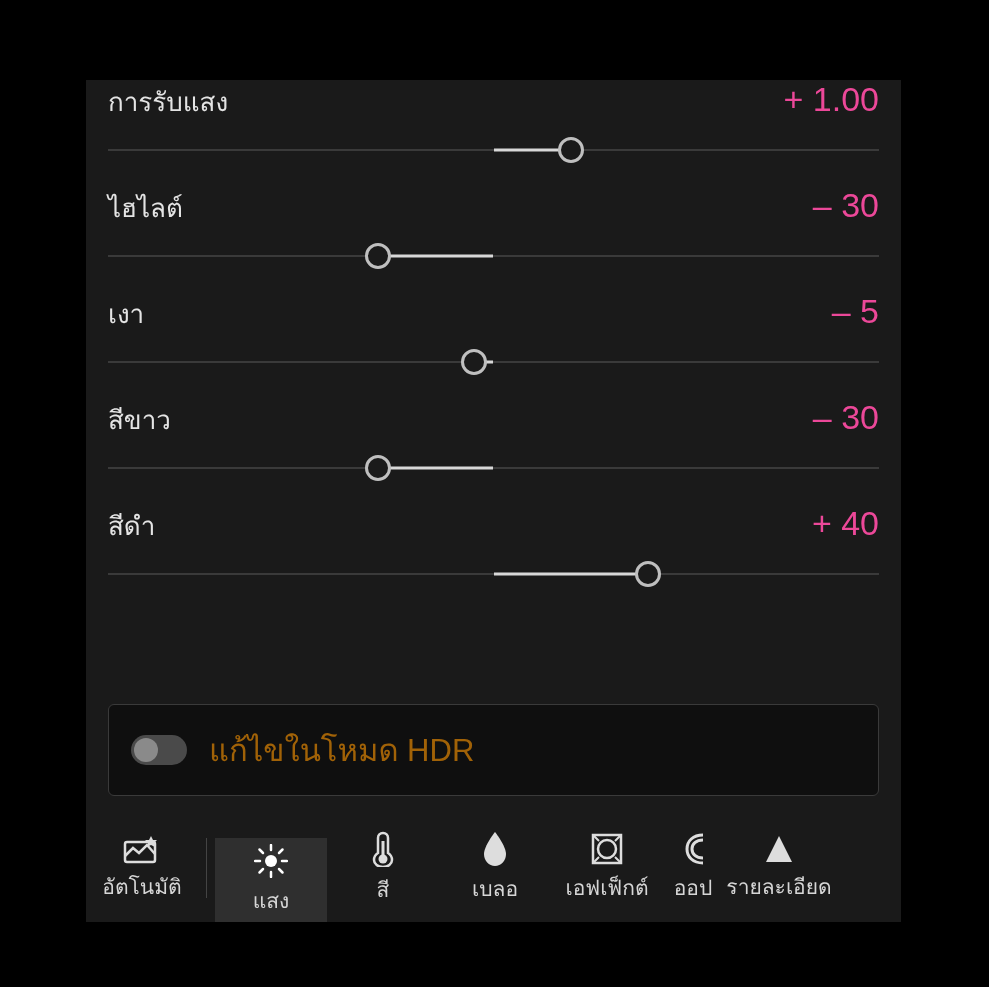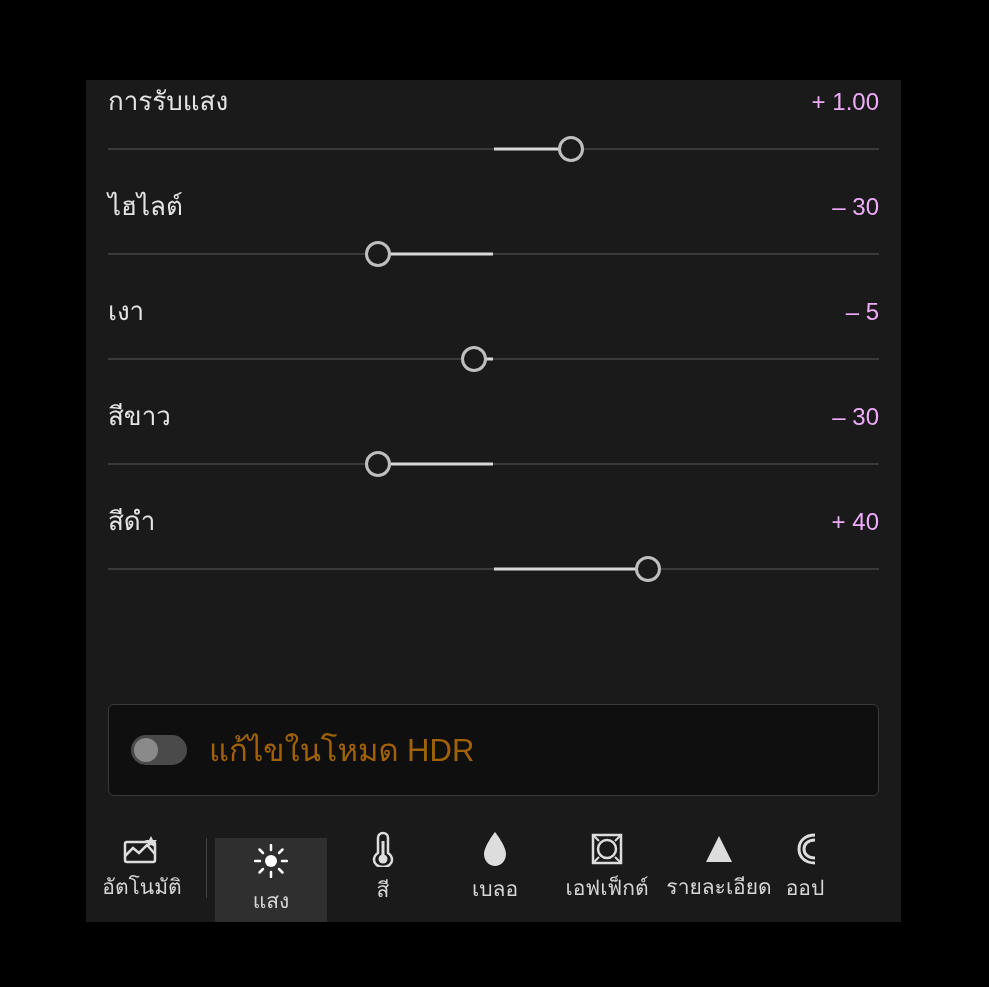--- a/index.html
+++ b/index.html
@@ -33,22 +33,22 @@
     justify-content: space-between;
     align-items: baseline;
     margin-bottom: 14px;
   }
   .slider-label {
     color: #e4e4e4;
     font-size: 26px;
     font-weight: 400;
   }
   .slider-value {
-    color: #f0abfc;
-    font-size: 24px;
+    color: #ec4899;
+    font-size: 34px;
     font-weight: 400;
     white-space: pre;
   }
   .slider-track {
     position: relative;
     height: 28px;
     cursor: pointer;
   }
   .slider-baseline {
     position: absolute;
@@ -276,34 +276,34 @@
       <span>
         <svg width="32" height="32" viewBox="0 0 32 32" fill="none">
           <rect x="2" y="2" width="28" height="28" stroke="#ddd" stroke-width="2.5"></rect>
           <circle cx="16" cy="16" r="9" stroke="#ddd" stroke-width="2.5"></circle>
           <path d="M2 2 L8 8 M30 2 L24 8 M2 30 L8 24 M30 30 L24 24" stroke="#ddd" stroke-width="2"></path>
         </svg>
       </span>
       <span class="tab-label">เอฟเฟ็กต์</span>
     </div>
 
-    <div class="tab">
-      <span>
-        <svg width="30" height="30" viewBox="0 0 30 30" fill="#ddd">
-          <path d="M15 2 L28 28 L2 28 Z"></path>
-        </svg>
-      </span>
-      <span class="tab-label">รายละเอียด</span>
-    </div>
-
     <div class="tab narrow">
       <span>
         <svg width="20" height="32" viewBox="0 0 20 32" fill="none">
           <path d="M20 2 C10 2 4 8 4 16 C4 24 10 30 20 30" stroke="#ddd" stroke-width="3" fill="none"></path>
           <path d="M20 7 C13 7 9 11 9 16 C9 21 13 25 20 25" stroke="#ddd" stroke-width="3" fill="none"></path>
         </svg>
       </span>
       <span class="tab-label">ออป</span>
     </div>
 
+    <div class="tab">
+      <span>
+        <svg width="30" height="30" viewBox="0 0 30 30" fill="#ddd">
+          <path d="M15 2 L28 28 L2 28 Z"></path>
+        </svg>
+      </span>
+      <span class="tab-label">รายละเอียด</span>
+    </div>
+
   </div>
 
 </div>
 
 </body></html>

